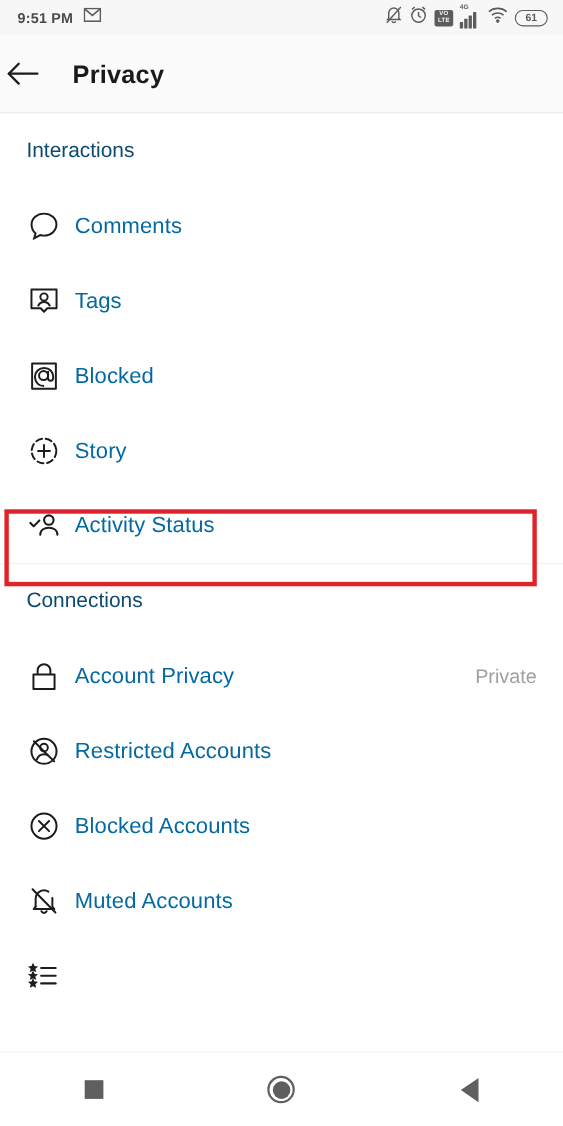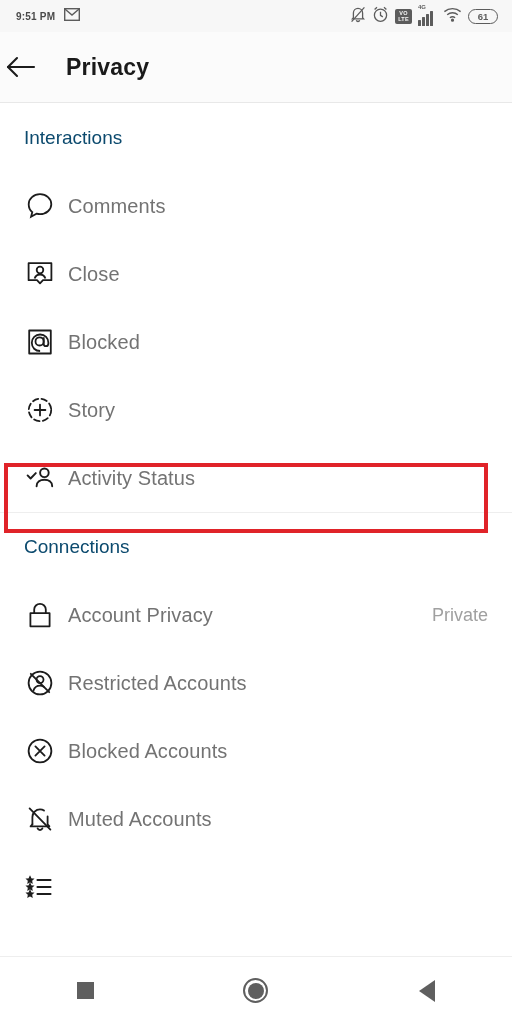--- a/index.html
+++ b/index.html
@@ -12,21 +12,21 @@
   .screen { position: relative; width: 512px; height: 1024px; overflow: hidden; background:#fff; }
 
   
   .statusbar {
     position: absolute; top: 0; left: 0; width: 512px; height: 32px;
     background: #f7f7f7;
     display: flex; align-items: center; justify-content: space-between;
     padding: 0 14px 0 16px;
   }
   .sb-left { display: flex; align-items: center; gap: 9px; }
-  .sb-time { font-size: 10px; font-weight: 700; color: #4a4a4a; letter-spacing: .2px; }
+  .sb-time { font-size: 13px; font-weight: 700; color: #4a4a4a; letter-spacing: .2px; }
   .sb-right { display: flex; align-items: center; gap: 6px; }
   .sb-ico { display: block; color: #5c5c5c; }
   .volte {
     width: 17px; height: 15px; background: #5c5c5c; border-radius: 2px;
     color: #f7f7f7; font-size: 5.5px; font-weight: 700; line-height: 6.4px;
     display: flex; flex-direction: column; align-items: center; justify-content: center;
     letter-spacing: .2px;
   }
   .sig { display: flex; align-items: flex-end; gap: 1px; position: relative; padding-top: 5px; }
   .sig i { display:block; width: 3px; background: #5c5c5c; border-radius: .5px; }
@@ -53,21 +53,21 @@
   .content { position: absolute; top: 104px; left: 0; width: 512px; }
   .section-title {
     font-size: 19px; font-weight: 400; color: #0c4a6e;
     padding: 0 0 0 24px; height: 68px; display: flex; align-items: center;
   }
   .row {
     height: 68px; display: flex; align-items: center;
     padding: 0 24px 0 24px; background: #fff;
   }
   .row-ico { width: 32px; height: 32px; flex: 0 0 32px; display:flex; align-items:center; justify-content:center; color:#1c1c1c; }
-  .row-label { font-size: 20px; color: #737373; margin-left: 12px; flex: 1 1 auto; letter-spacing: .1px; }
+  .row-label { font-size: 20px; color: #0369a1; margin-left: 12px; flex: 1 1 auto; letter-spacing: .1px; }
   .row-value { font-size: 18px; color: #a0a0a0; }
   .divider { height: 1px; background: #eeeeee; width: 512px; }
 
   .highlight {
     position: absolute; left: 4px; top: 463px; width: 484px; height: 70px;
     border: 4px solid #e02329; pointer-events: none; box-sizing: border-box;
   }
 
   
   .navbar {
@@ -160,21 +160,21 @@
     </div>
 
     <div class="row">
       <span class="row-ico">
         <svg width="30" height="30" viewBox="0 0 30 30" fill="none" stroke="#1c1c1c" stroke-width="1.8" stroke-linejoin="round">
           <path d="M3.6 4.2h22.8v17H18l-3 3.2-3-3.2H3.6z"></path>
           <circle cx="15" cy="11" r="3.3"></circle>
           <path d="M9.6 19.5c.9-2.6 2.9-4 5.4-4s4.5 1.4 5.4 4"></path>
         </svg>
       </span>
-      <span class="row-label">Close</span>
+      <span class="row-label">Tags</span>
       <span class="row-value"></span>
     </div>
 
     <div class="row">
       <span class="row-ico">
         <svg width="30" height="30" viewBox="0 0 30 30" fill="none" stroke="#1c1c1c" stroke-width="1.8" stroke-linejoin="round">
           <path d="M4.2 3.5h21.6v23H4.2z"></path>
           <circle cx="14.6" cy="14.4" r="4.1"></circle>
           <path d="M18.7 10.3v6.4c0 1.6 1 2.5 2.3 2.5 1.4 0 2.4-1.1 2.4-3.3 0-5.1-3.4-8.4-8.3-8.4-4.7 0-8.3 3.5-8.3 8.3 0 4.9 3.5 8.2 8.3 8.2"></path>
         </svg>

